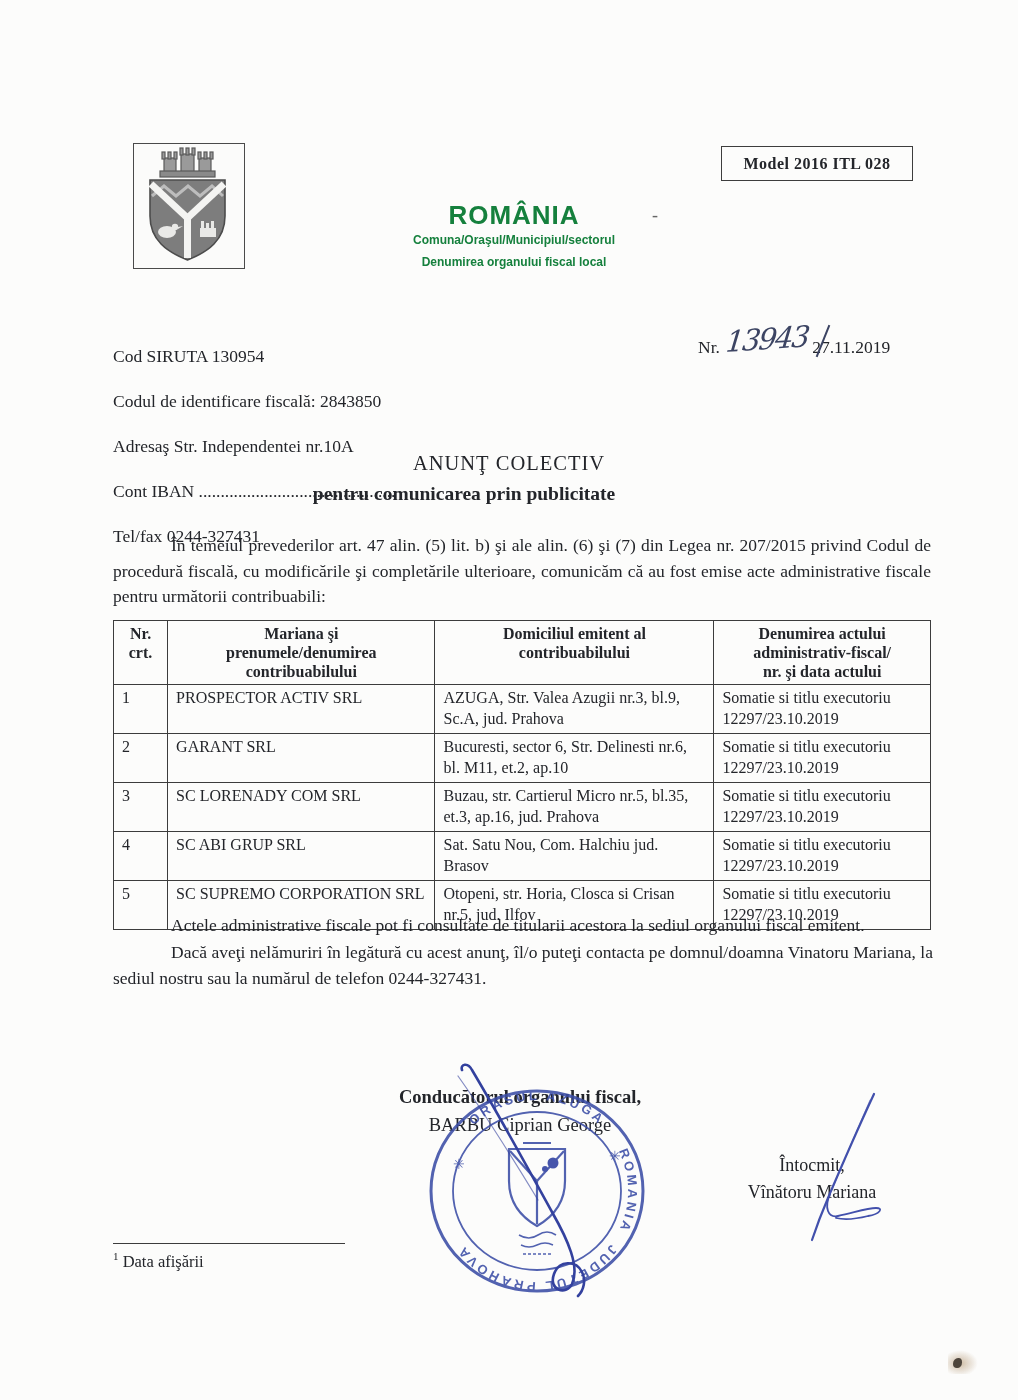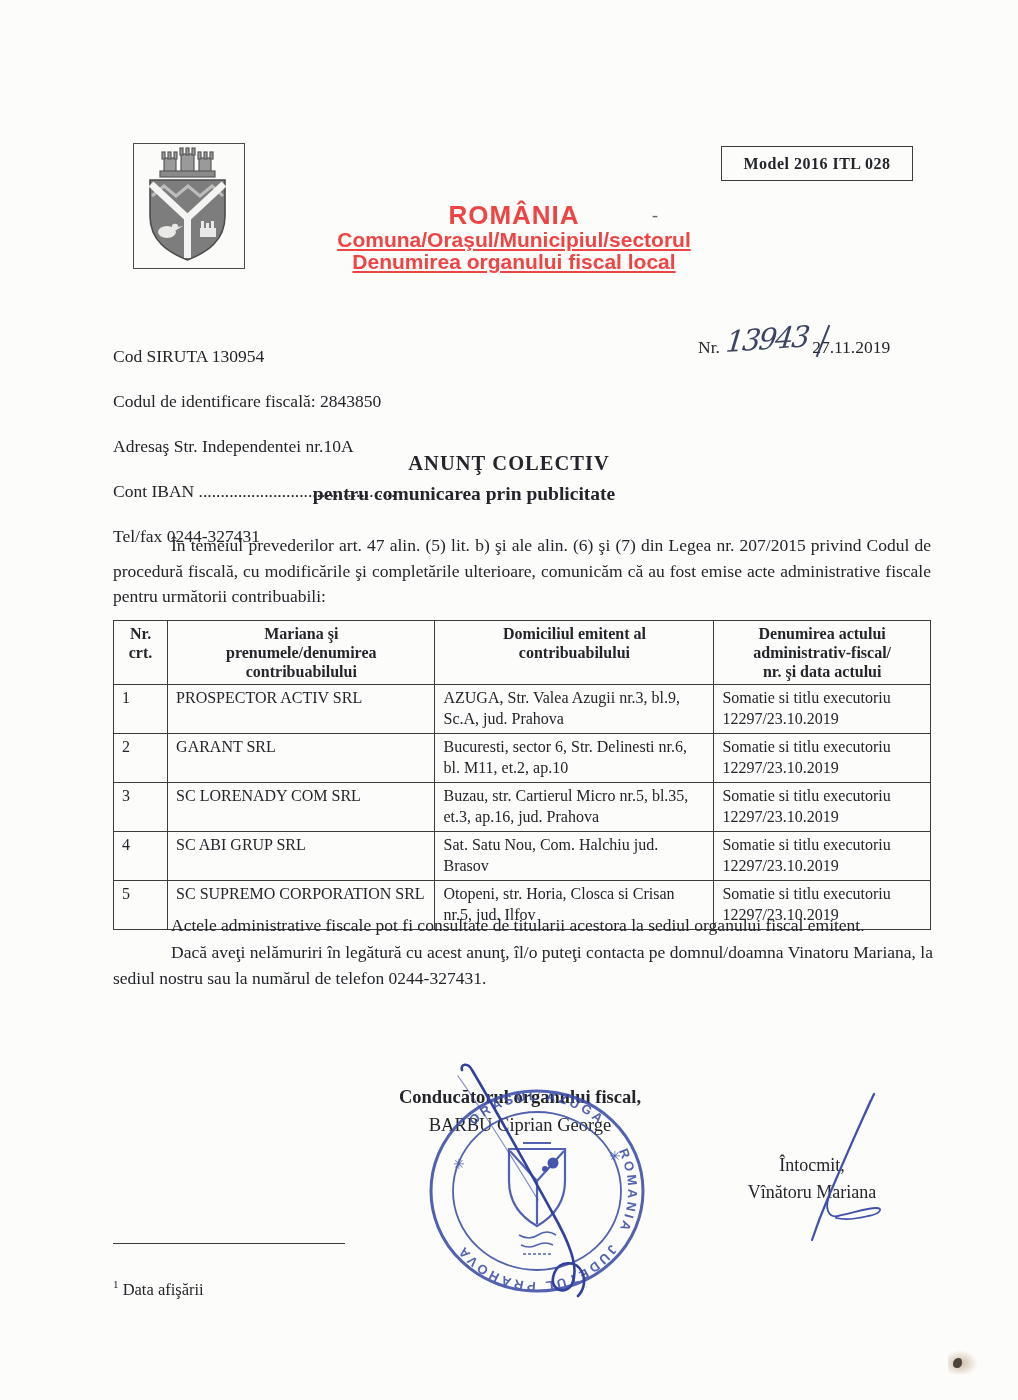--- a/index.html
+++ b/index.html
@@ -8,36 +8,36 @@
     background:#fcfcfb;overflow:hidden;
     font-family:"Liberation Serif", serif;color:#23252a;
   }
   
   .logo-box{position:absolute;left:133px;top:143px;width:110px;height:124px;
     border:1.5px solid #4a4a4a;background:#fbfbfa;}
   .model-box{position:absolute;left:721px;top:146px;width:190px;height:33px;
     border:1.6px solid #3d3d3d;display:flex;align-items:center;justify-content:center;
     font-weight:bold;font-size:16px;letter-spacing:.5px;}
   .header-center{position:absolute;left:274px;top:201px;width:480px;text-align:center;
-    font-family:"Liberation Sans", sans-serif;font-weight:bold;color:#ef4444;}
+    font-family:"Liberation Sans", sans-serif;font-weight:bold;color:#15803d;}
   .header-country{font-size:26px;letter-spacing:1px;line-height:28px;}
-  .header-sub{font-size:21px;line-height:22px;text-decoration:underline;}
+  .header-sub{font-size:12px;line-height:22px;}
   .dash-artifact{position:absolute;left:652px;top:205px;color:#666;font-size:18px;}
   
   .issuer{position:absolute;left:113px;top:322px;font-size:17.5px;line-height:22.5px;white-space:pre-line;}
   .nr-line{position:absolute;left:698px;top:326px;font-size:17.5px;}
   .nr-hand{display:inline-block;font-family:"DejaVu Serif", serif;font-style:italic;
     font-size:29px;color:#3c4463;transform:rotate(-4deg) skewX(-10deg);
     position:relative;top:-4px;letter-spacing:-2px;}
   .nr-slash{position:absolute;left:96px;top:-2px;width:2px;height:34px;background:#3c4463;
     transform:rotate(22deg);}
   .nr-wrap{position:relative;display:inline-block;margin:0 4px 0 6px;}
   
   .doc-title{position:absolute;left:0;top:452px;width:1018px;text-align:center;
-    font-size:20.5px;font-weight:bold;letter-spacing:1px;}
+    font-size:20.5px;font-weight:normal;letter-spacing:1px;}
   .doc-subtitle{position:absolute;left:0;top:483px;width:928px;text-align:center;
     font-size:19.5px;font-weight:bold;}
   
   .intro{position:absolute;left:113px;top:533px;width:818px;font-size:17.5px;
     line-height:25.5px;text-align:justify;text-indent:58px;}
   
   .tbl{position:absolute;left:113px;top:620px;width:818px;border-collapse:collapse;
     font-size:16px;}
   .tbl th,.tbl td{border:1.8px solid #3c3c3c;vertical-align:top;}
   .tbl th{font-weight:bold;text-align:center;padding:3px 4px;line-height:19px;
@@ -55,21 +55,21 @@
   .signatory .name{font-size:18.5px;margin-top:7px;}
   .prepared{position:absolute;left:722px;top:1152px;width:180px;text-align:center;
     font-size:18px;line-height:27px;}
   .stamp-svg{position:absolute;left:423px;top:1085px;}
   .sig-big{position:absolute;left:430px;top:1062px;}
   .sig-right{position:absolute;left:772px;top:1090px;}
   .stamp-text{font-family:"Liberation Sans", sans-serif;font-weight:bold;
     font-size:13px;letter-spacing:3px;}
   
   .foot-rule{position:absolute;left:113px;top:1243px;width:232px;border-top:1.6px solid #3c3c3c;}
-  .footnote{position:absolute;left:113px;top:1250px;font-size:16.5px;margin-top:28px;}
+  .footnote{position:absolute;left:113px;top:1250px;font-size:16.5px;}
   
   .smudge{position:absolute;left:948px;top:1350px;width:30px;height:24px;
     background:radial-gradient(ellipse at 40% 55%, rgba(150,110,60,.45), rgba(150,110,60,0) 70%);
     filter:blur(.5px);}
   .smudge-dot{position:absolute;left:953px;top:1358px;width:9px;height:10px;
     background:#4d453c;border-radius:60% 40% 55% 45%;filter:blur(.6px);}
 </style>
 </head>
 <body>
 

